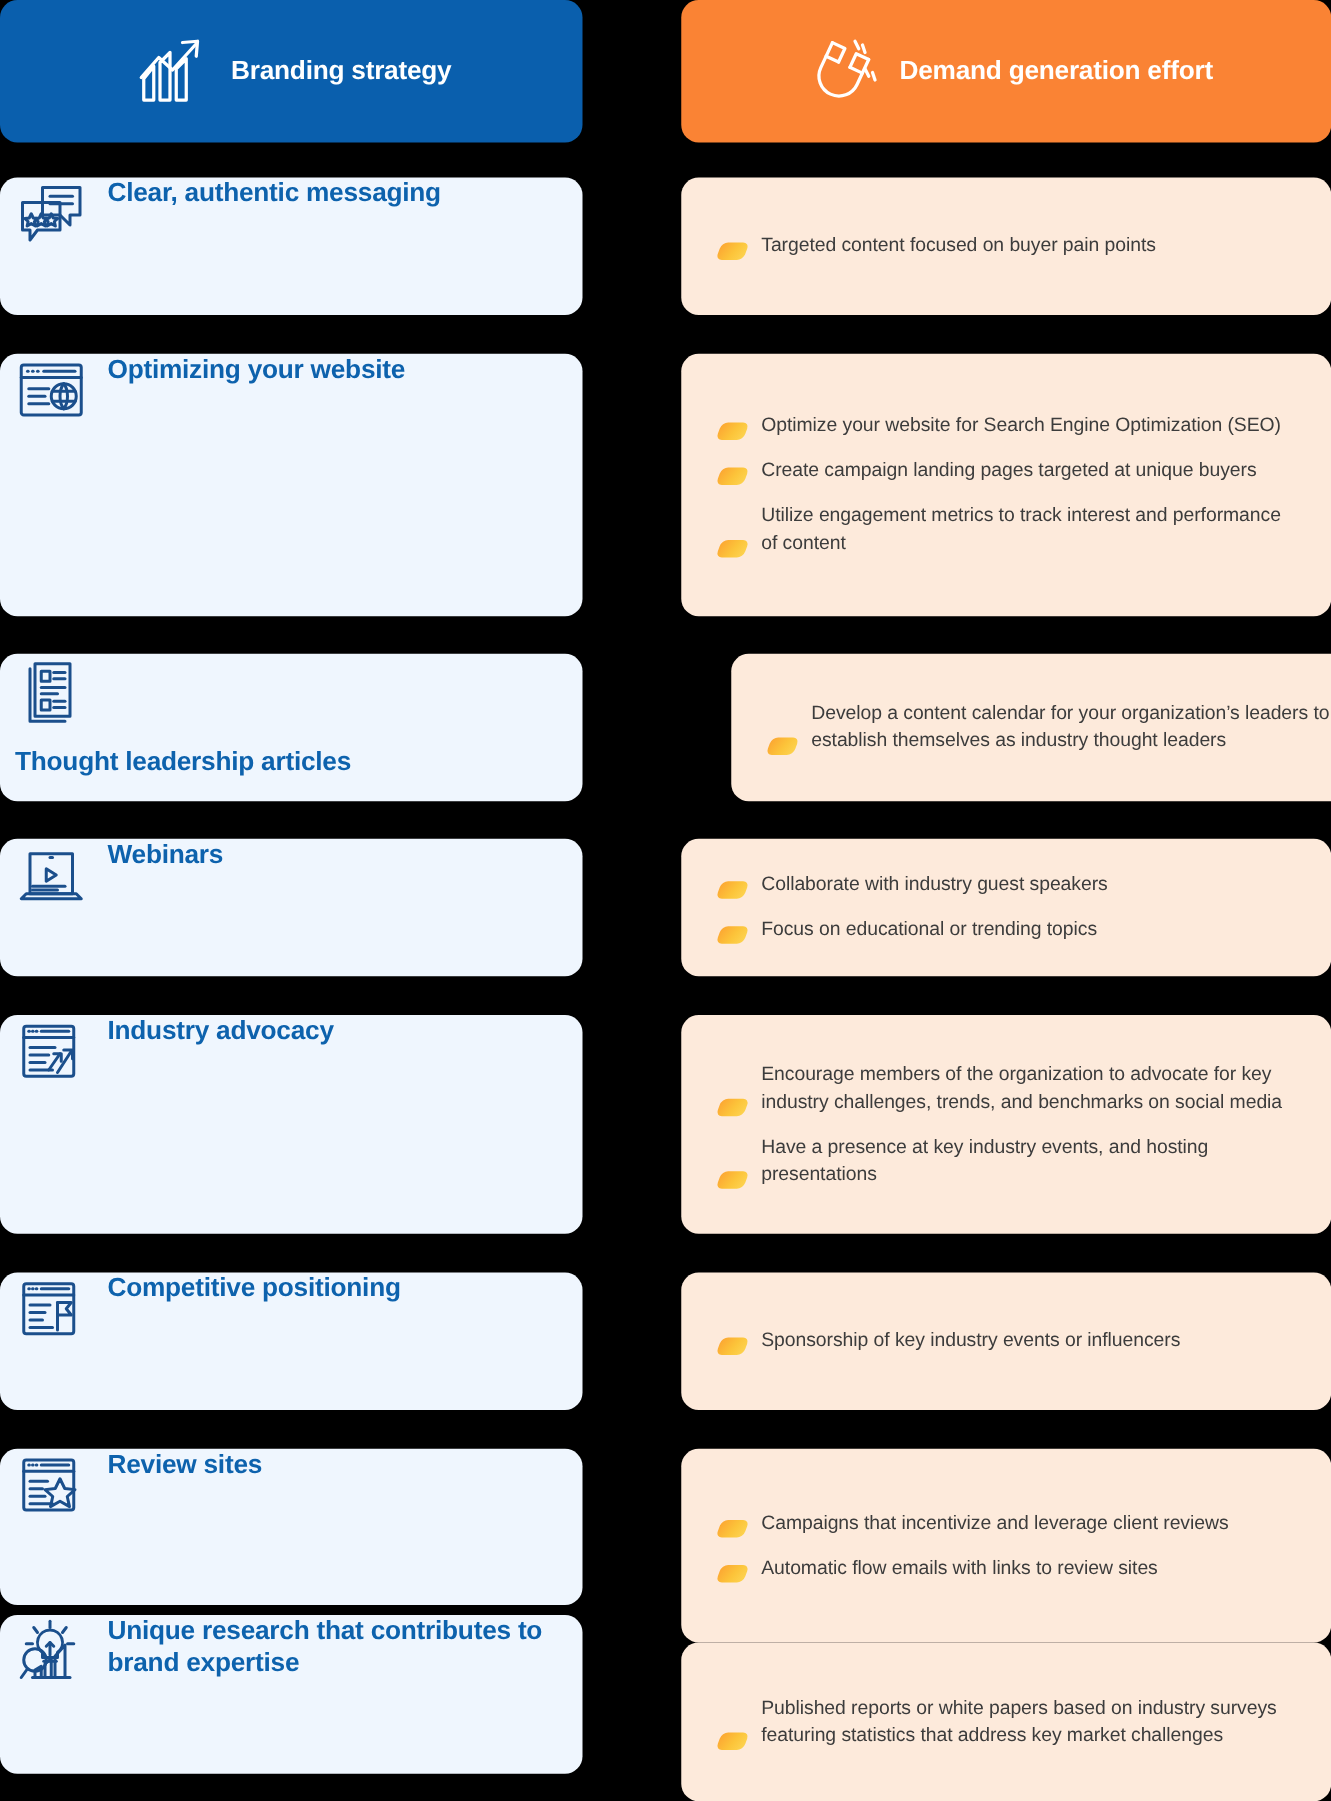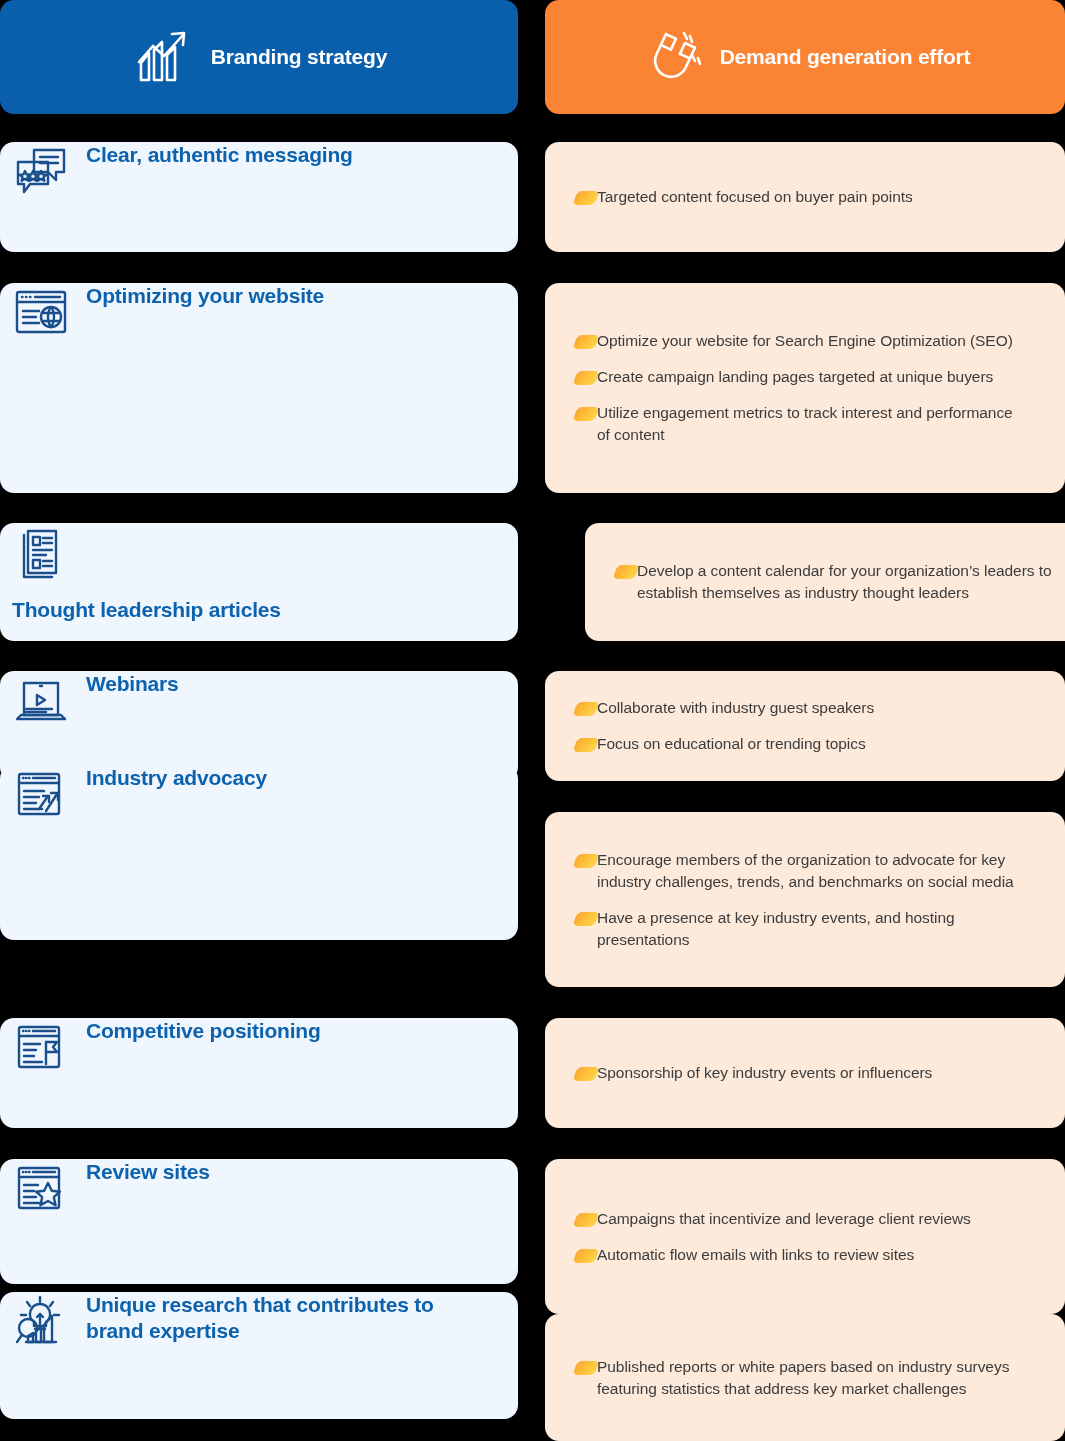--- a/index.html
+++ b/index.html
@@ -14,21 +14,21 @@
     width:1065px; height:1441px;
     background:#000000;
   }
 
   
   .card {
     position:absolute;
     border-radius:14px;
     overflow:hidden;
   }
-  .col-left  { left:0px;   width:518px; }
+  .col-left  { left:0px;   width:466px; }
   .col-right { left:545px; width:520px; }
 
   
   .hdr {
     display:flex;
     align-items:center;
     justify-content:center;
     gap:16px;
     height:114px;
     top:0px;
@@ -65,21 +65,22 @@
   .effort {
     background:#fdeadb;
     display:flex;
     flex-direction:column;
     justify-content:center;
     gap:14px;
     padding:0 36px 0 30px;
   }
   .bullet-row {
     display:flex;
-    align-items:flex-start;
+    align-items:flex-end;
+    gap:12px;
   }
   .bullet-mark {
     flex:0 0 auto;
     width:22px; height:14px;
     margin-top:5px;
     background:linear-gradient(115deg,#fca532 0%,#fcc43a 55%,#fdd451 100%);
     border-radius:5px;
     transform:skewX(-20deg);
   }
   .bullet-text {
@@ -224,21 +225,21 @@
     <div class="bullet-row">
       <span class="bullet-mark"></span>
       <span class="bullet-text">Collaborate with industry guest speakers</span>
     </div>
     <div class="bullet-row">
       <span class="bullet-mark"></span>
       <span class="bullet-text">Focus on educational or trending topics</span>
     </div>
   </div>
 
-  <div class="card strategy col-left" style="top:765px;height:175px;">
+  <div class="card strategy col-left" style="top:812px;height:175px;">
     <span class="s-icon">
       <svg viewBox="0 0 58 58" width="58" height="58" fill="none" stroke="#1b4f8c" stroke-width="2.4" stroke-linejoin="round" stroke-linecap="round">
         <rect x="7" y="9" width="40" height="40" rx="2"></rect>
         <path d="M7 18 H47"></path>
         <path d="M11 13 h.5"></path>
           <path d="M14 13 h.5"></path>
           <path d="M17 13 h.5"></path>
         <path d="M21 13 H43"></path>
         <path d="M12 26 H32"></path>
           <path d="M12 32 H27"></path>

